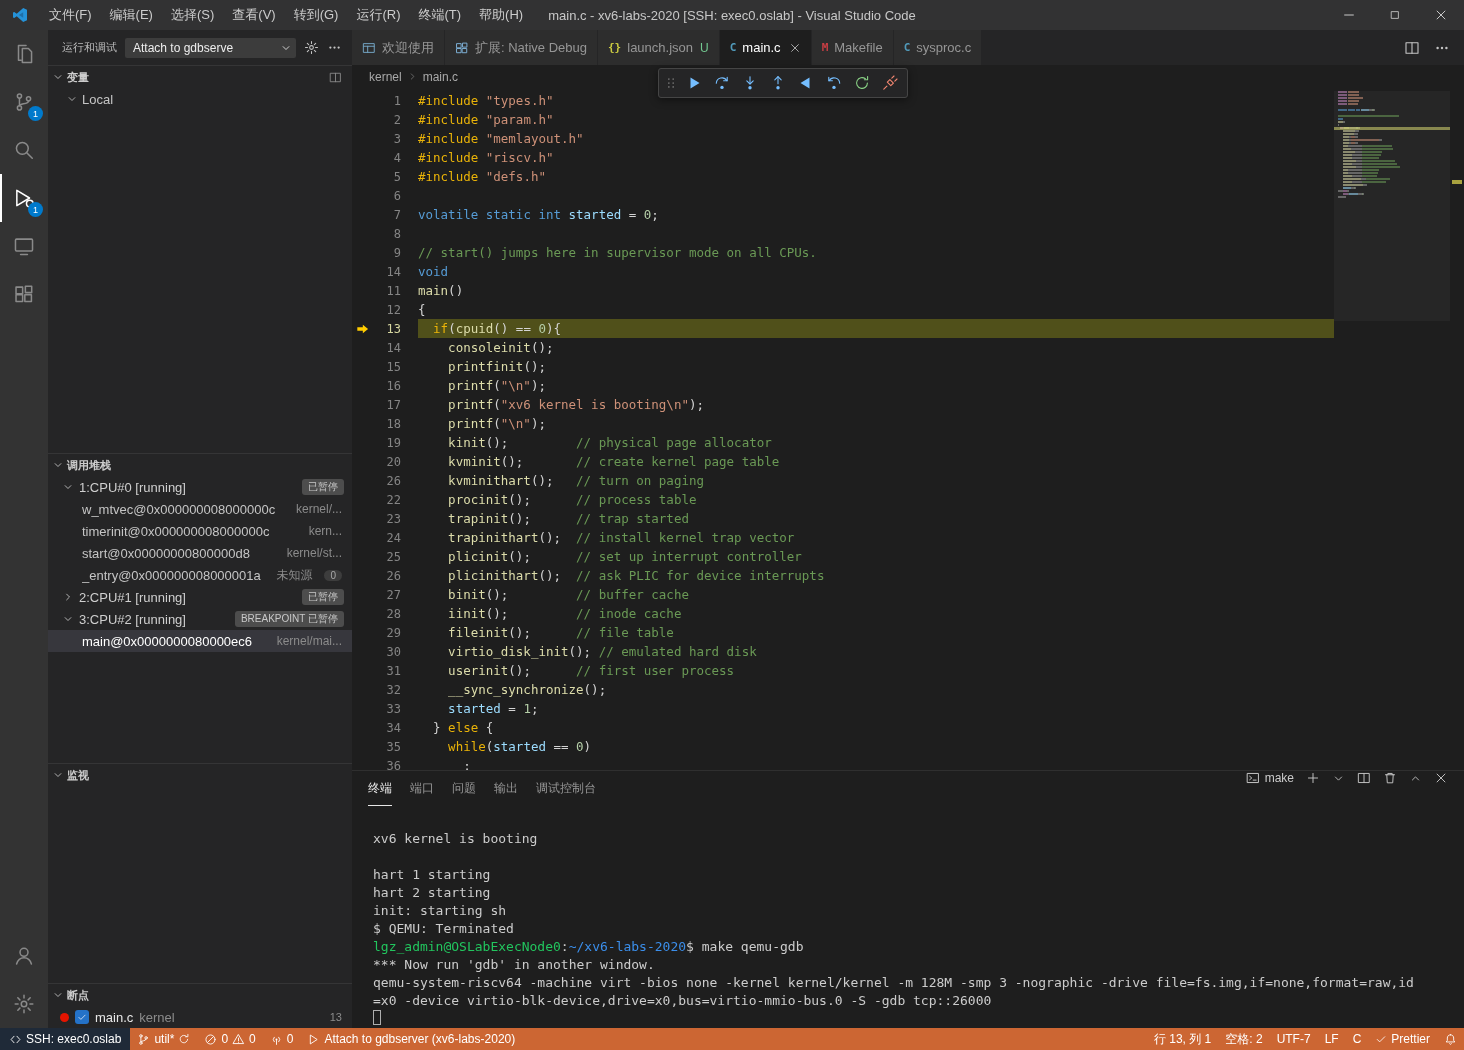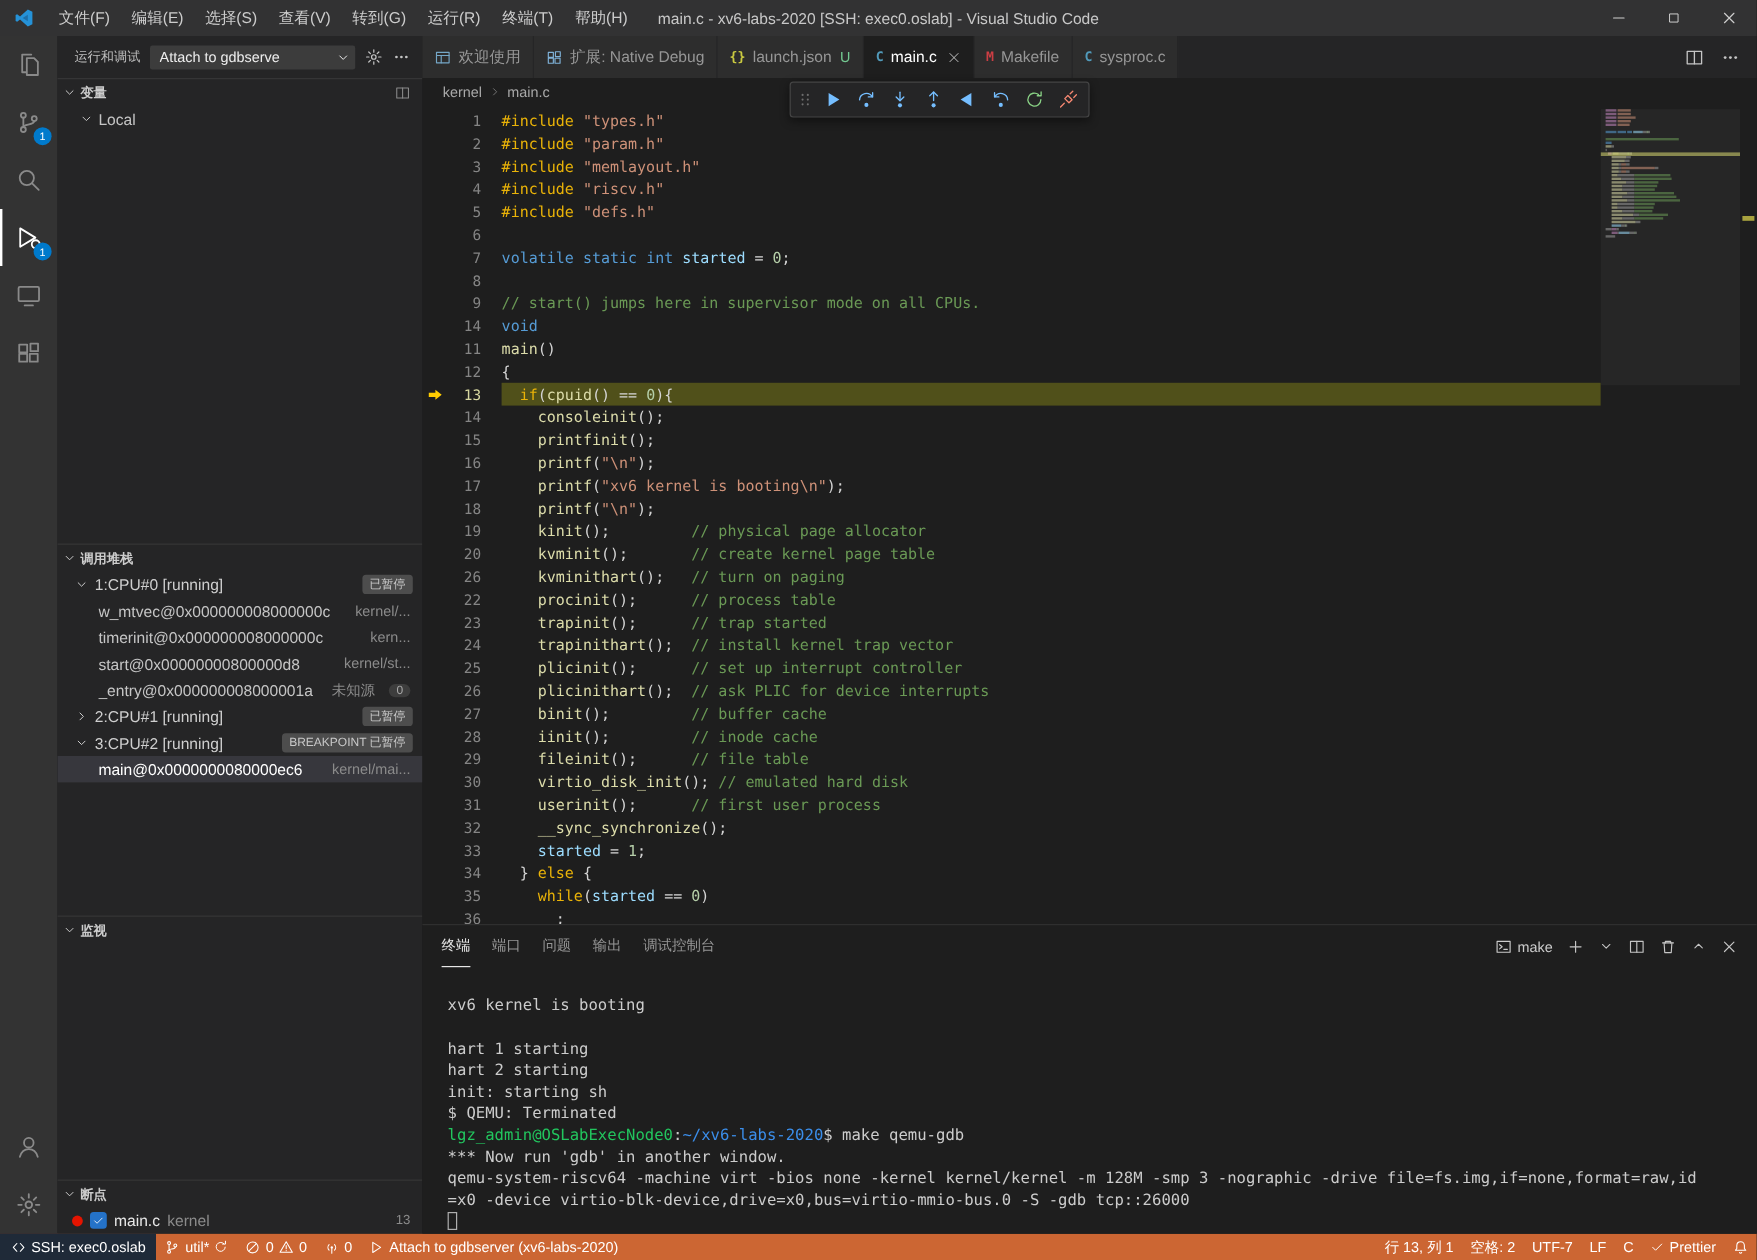--- a/index.html
+++ b/index.html
@@ -93,21 +93,21 @@
 .minimap{position:absolute;top:3px;right:14px;width:116px;bottom:0;background:#1e1e1e}
 .mm-line{height:2px;margin-bottom:1px;display:flex;padding-left:4px}
 .mm-tok{height:2px}
 .mm-current{position:absolute;left:0;right:0;height:3px;background:rgba(234,234,120,.5)}
 .mm-slider{position:absolute;left:0;right:0;top:0;height:230px;background:rgba(255,255,255,.04)}
 .scrollbar{position:absolute;top:0;right:0;width:14px;bottom:0}
 .sb-mark{position:absolute;left:2px;right:2px;height:4px;top:92px;background:#a8a23f}
 
 
 .panel{height:258px;border-top:1px solid #2f2f2f;display:flex;flex-direction:column;flex:none;background:#1e1e1e}
-.panel-head{height:35px;display:flex;align-items:center;padding:0 16px;flex:none}
+.panel-head{height:35px;display:flex;align-items:flex-start;padding:0 16px;flex:none}
 .panel-tab{margin-right:18px;height:100%;display:flex;align-items:center;font-size:12px;color:#969696}
 .panel-tab.active{color:#e7e7e7;border-bottom:1px solid #e7e7e7}
 .panel-actions{margin-left:auto;display:flex;align-items:center;gap:12px;color:#c5c5c5}
 .term-label{display:flex;align-items:center;gap:5px;font-size:12px;color:#cccccc}
 .term-body{flex:1;padding:24px 0 0 21px;font:13px/18px "DejaVu Sans Mono",monospace;color:#cccccc;overflow:hidden}
 .tl{white-space:pre;height:18px}
 .tt-g{color:#22c55e}.tt-b{color:#3b8eea}.tt-d{color:#cccccc}
 .term-cursor{display:inline-block;width:8px;height:15px;border:1px solid #aeaeae;vertical-align:-2px}
 
 

